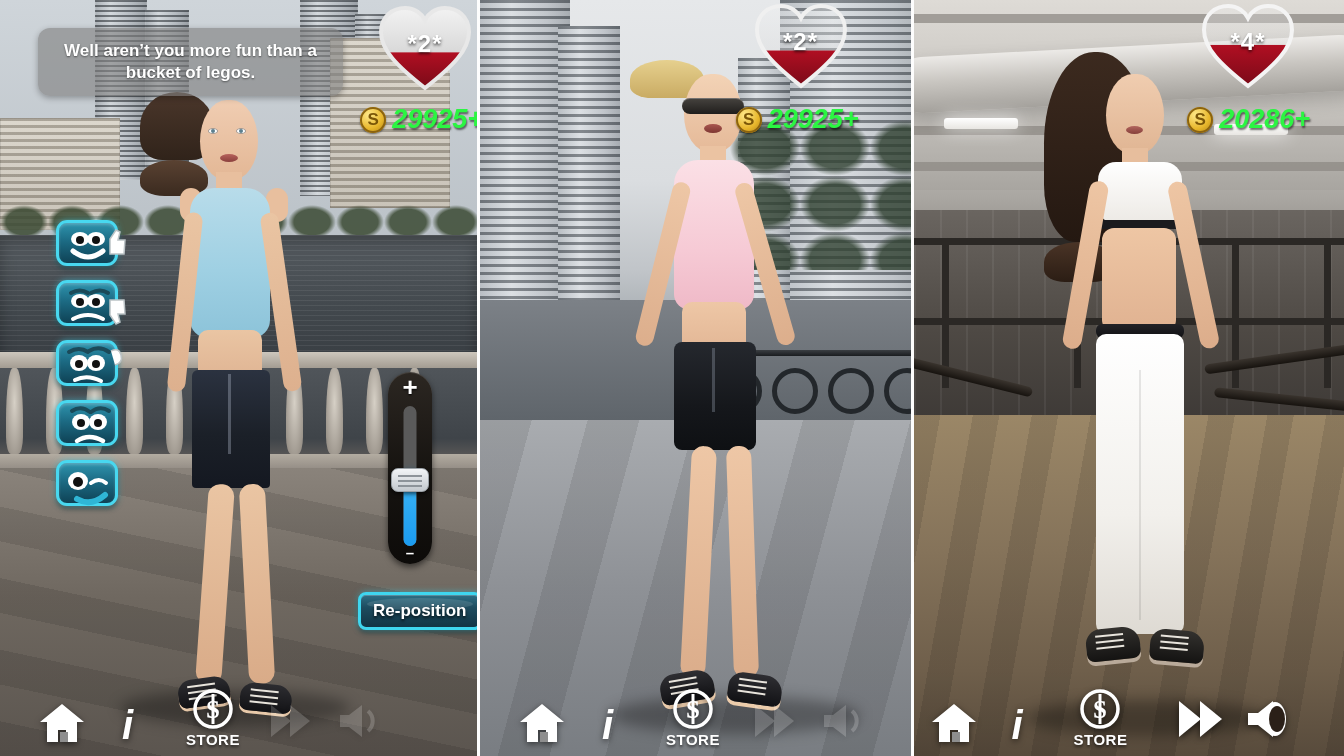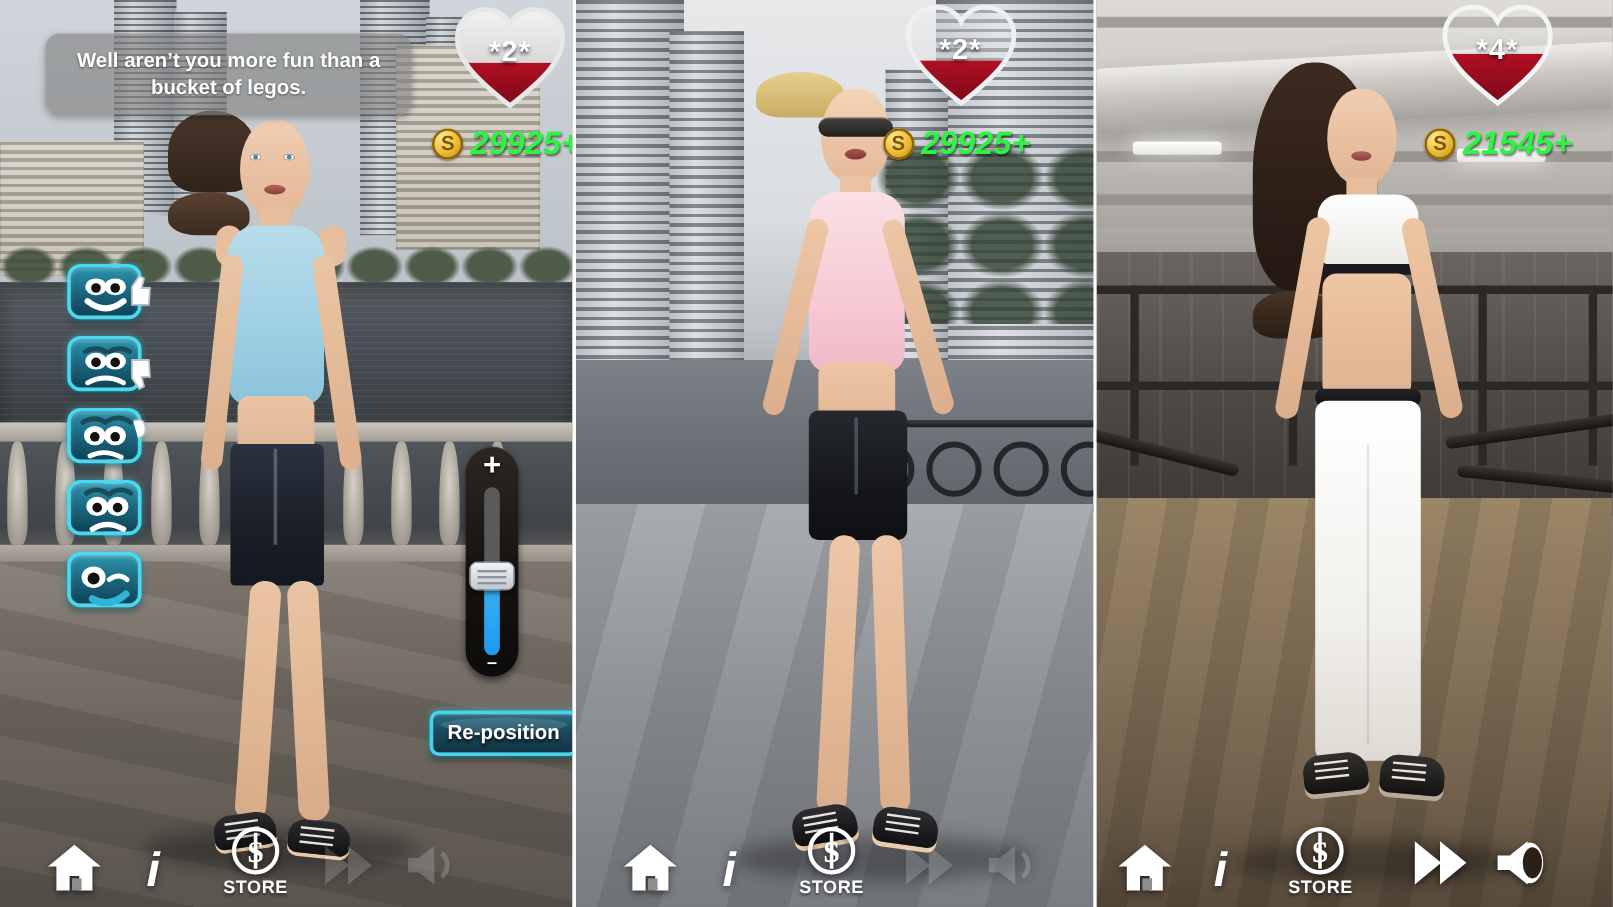--- a/index.html
+++ b/index.html
@@ -664,21 +664,21 @@
               <stop offset="100%" stop-color="#7a0a18"></stop>
           </linearGradient>
         </defs>
         <path d="M48 84 C20 62 4 46 4 28 C4 12 16 4 28 4 C38 4 45 10 48 16 C51 10 58 4 68 4 C80 4 92 12 92 28 C92 46 76 62 48 84 Z" fill="url(#hg3)" stroke="#f4f4f4" stroke-width="4"></path>
       </svg>
       <div class="hlbl">*4*</div>
     </div>
 
     <div class="coins">
       <div class="coin">S</div>
-      <div class="coinval">21545+</div>
+      <div class="coinval">20286+</div>
     </div>
 
     <div class="navbar">
       <div class="navitem nav-home">
         <svg class="navicon" width="48" height="42" viewBox="0 0 48 42">
           <path d="M24 2 L46 20 L39 20 L39 40 L28 40 L28 28 L20 28 L20 40 L9 40 L9 20 L2 20 Z" fill="#fff"></path>
           <rect x="22" y="30" width="8" height="10" fill="#8e8e8e"></rect>
         </svg>
       </div>
       <div class="navitem nav-info">

